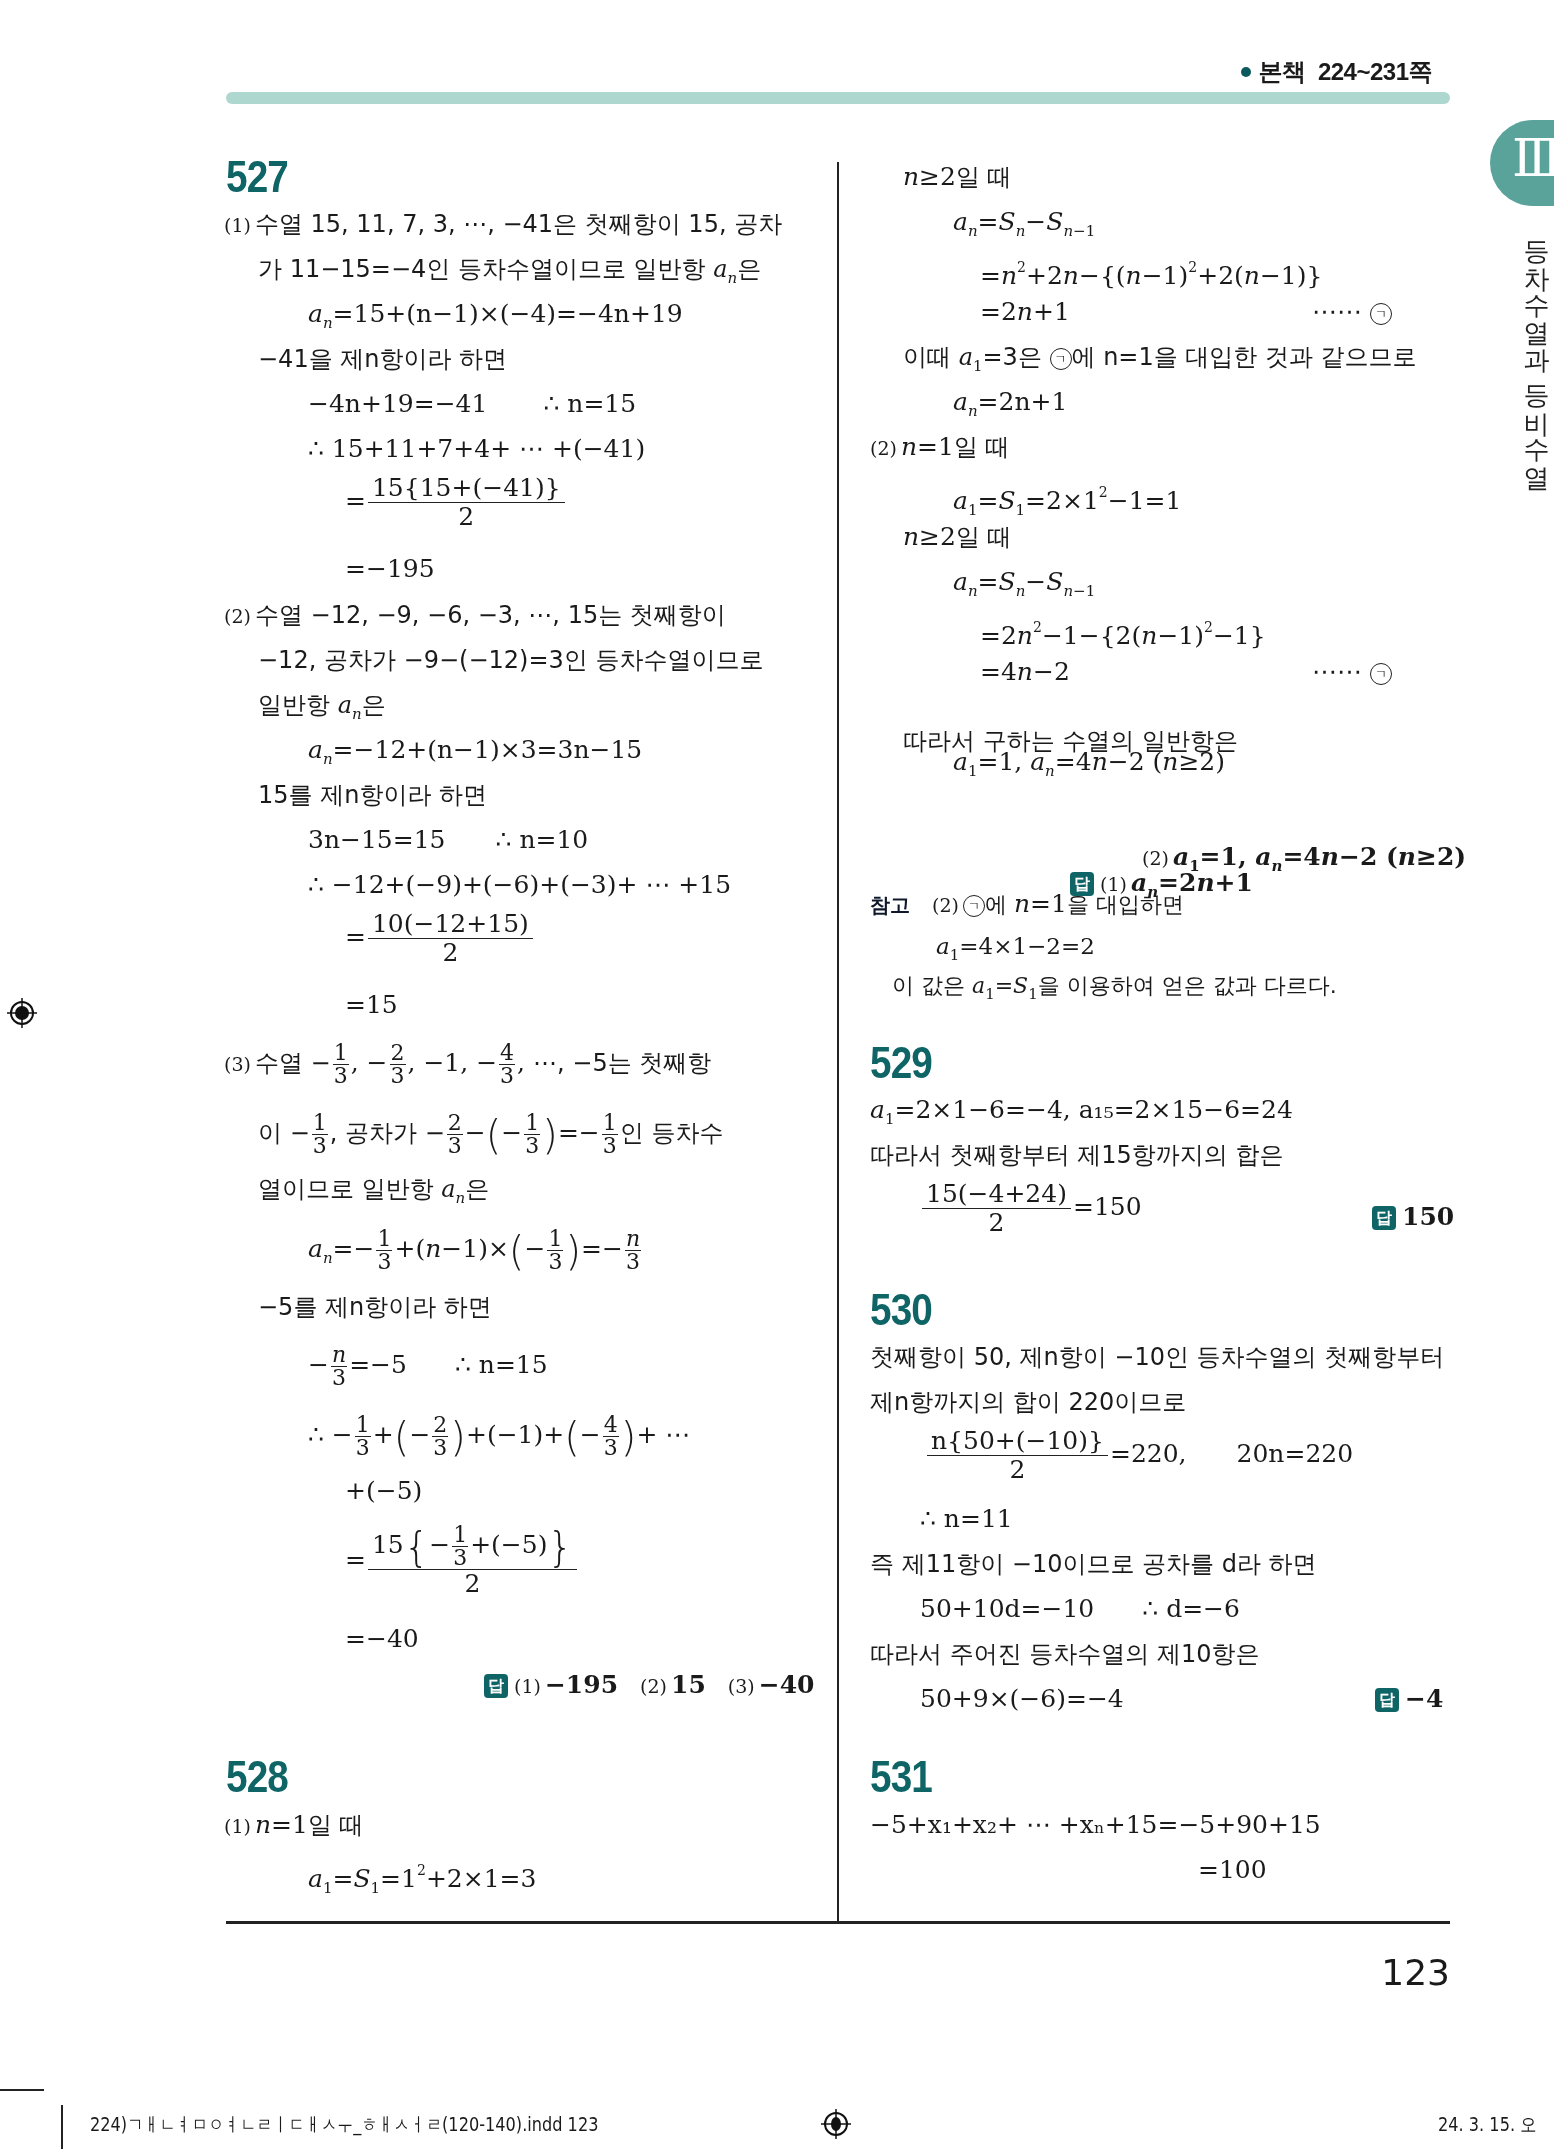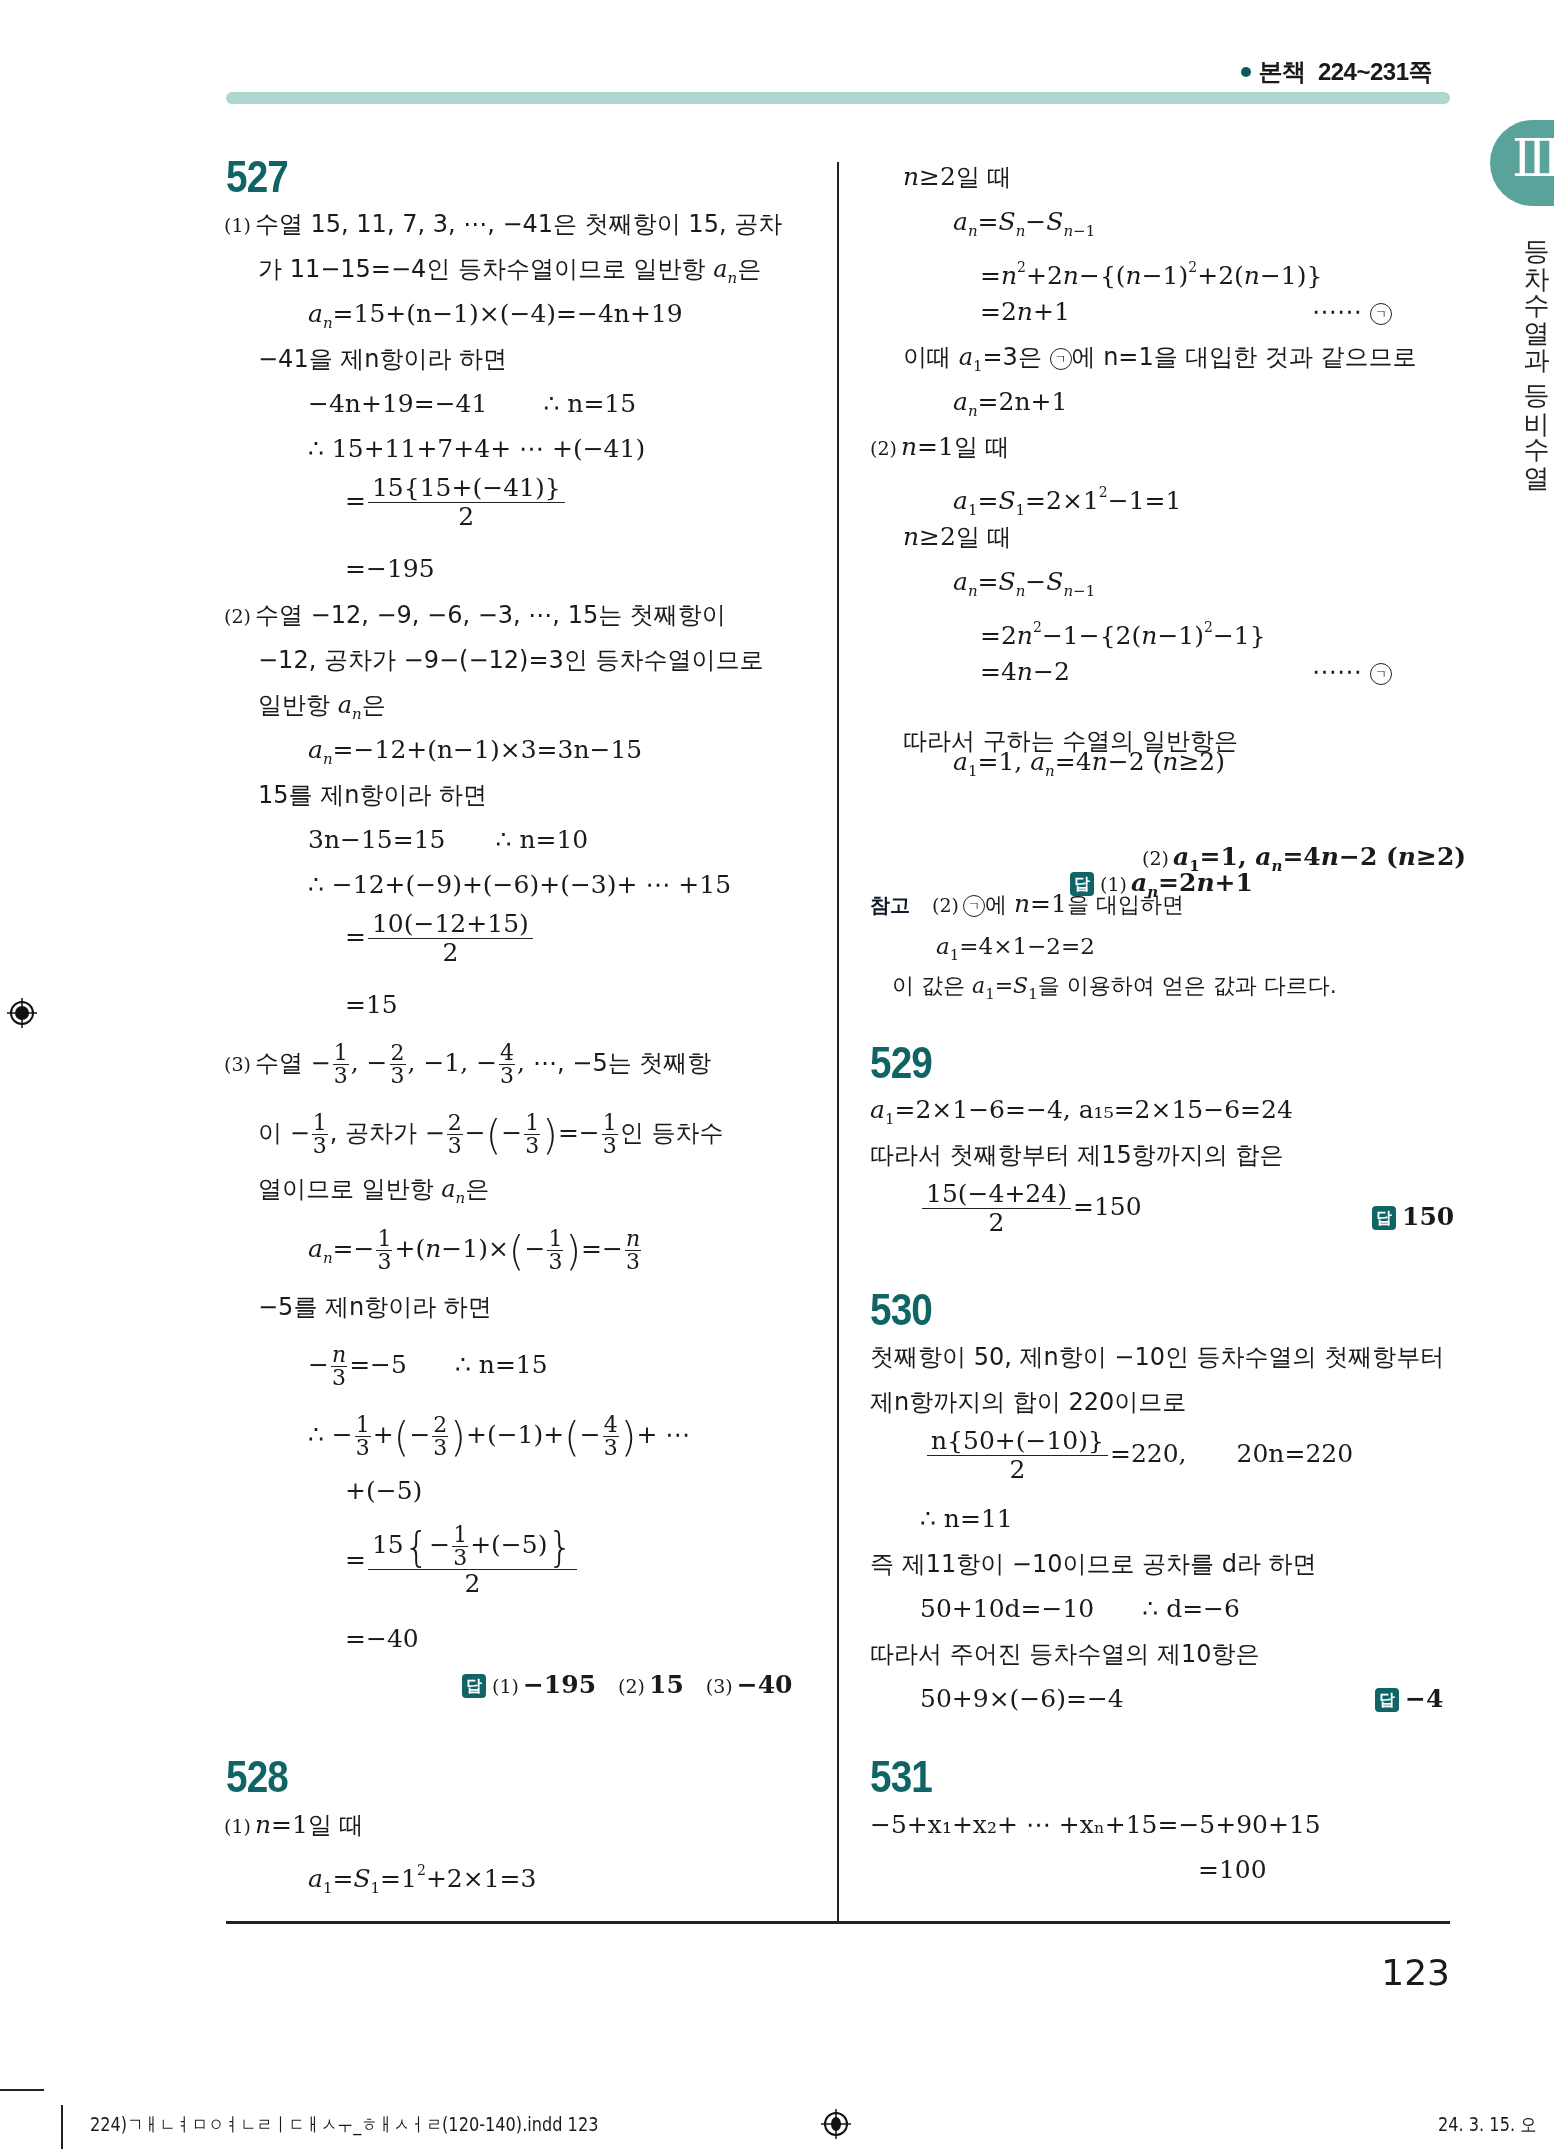--- a/index.html
+++ b/index.html
@@ -99,21 +99,21 @@
 <div class="abs ln" style="left:258px; top:1112px;"><span class="kr">이 −</span><span class="frac small"><span class="top">1</span><span>3</span></span><span class="kr">, 공차가 −</span><span class="frac small"><span class="top">2</span><span>3</span></span>−<span class="bigp">(</span>−<span class="frac small"><span class="top">1</span><span>3</span></span><span class="bigp">)</span>=−<span class="frac small"><span class="top">1</span><span>3</span></span><span class="kr">인 등차수</span></div>
 <div class="abs ln kr" style="left:258px; top:1172px;"><span>열이므로 일반항 </span><span class="i" style="font-family:'DejaVu Serif',serif;">a<span class="sub">n</span></span><span>은</span></div>
 <div class="abs ln" style="left:308px; top:1228px;"><span class="i">a<span class="sub">n</span></span>=−<span class="frac small"><span class="top">1</span><span>3</span></span>+(<span class="i">n</span>−1)×<span class="bigp">(</span>−<span class="frac small"><span class="top">1</span><span>3</span></span><span class="bigp">)</span>=−<span class="frac small"><span class="top i">n</span><span>3</span></span></div>
 <div class="abs ln kr" style="left:258px; top:1290px;">−5를 제n항이라 하면</div>
 <div class="abs ln" style="left:308px; top:1344px;">−<span class="frac small"><span class="top i">n</span><span>3</span></span><span>=−5</span><span style="display:inline-block; width:48px;"></span><span>∴ n=15</span></div>
 <div class="abs ln" style="left:308px; top:1414px;">∴ −<span class="frac small"><span class="top">1</span><span>3</span></span>+<span class="bigp">(</span>−<span class="frac small"><span class="top">2</span><span>3</span></span><span class="bigp">)</span>+(−1)+<span class="bigp">(</span>−<span class="frac small"><span class="top">4</span><span>3</span></span><span class="bigp">)</span>+ ⋯</div>
 <div class="abs ln" style="left:345px; top:1474px;">+(−5)</div>
 <div class="abs ln" style="left:345px; top:1524px;">=<span class="frac" style="vertical-align:middle;"><span class="top"><span>15</span><span class="bigp">{</span>−<span class="frac small"><span class="top">1</span><span>3</span></span>+(−5)<span class="bigp">}</span></span><span>2</span></span></div>
 <div class="abs ln" style="left:345px; top:1622px;">=−40</div>
 
-<div class="abs ln" style="left:462px; top:1668px;"><span class="dap">답</span><span class="pn">(1)</span><span class="b">−195</span><span style="display:inline-block; width:22px;"></span><span class="pn">(2)</span><span class="b">15</span><span style="display:inline-block; width:22px;"></span><span class="pn">(3)</span><span class="b">−40</span></div>
+<div class="abs ln" style="left:484px; top:1668px;"><span class="dap">답</span><span class="pn">(1)</span><span class="b">−195</span><span style="display:inline-block; width:22px;"></span><span class="pn">(2)</span><span class="b">15</span><span style="display:inline-block; width:22px;"></span><span class="pn">(3)</span><span class="b">−40</span></div>
 
 <div class="abs num" style="left:226px; top:1752px;">528</div>
 <div class="abs ln" style="left:224px; top:1808px;"><span class="pn">(1)</span><span class="i">n</span><span>=1</span><span class="kr">일 때</span></div>
 <div class="abs ln" style="left:308px; top:1853px;"><span class="i">a</span><span class="subn">1</span>=<span class="i">S</span><span class="subn">1</span><span>=1<span class="sup">2</span>+2×1=3</span></div>
 
 <div class="abs ln" style="left:903px; top:160px;"><span class="i">n</span>≥2<span class="kr">일 때</span></div>
 <div class="abs ln" style="left:953px; top:205px;"><span class="i">a<span class="sub">n</span></span>=<span class="i">S<span class="sub">n</span></span>−<span class="i">S<span class="sub">n</span></span><span class="subn">−1</span></div>
 <div class="abs ln" style="left:980px; top:250px;">=<span class="i">n</span><span class="sup">2</span>+2<span class="i">n</span>−{(<span class="i">n</span>−1)<span class="sup">2</span>+2(<span class="i">n</span>−1)}</div>
 <div class="abs ln" style="left:980px; top:295px;">=2<span class="i">n</span>+1</div>
 <div class="abs ln" style="left:1312px; top:295px;"><span>⋯⋯</span> <span class="circ">ㄱ</span></div>

